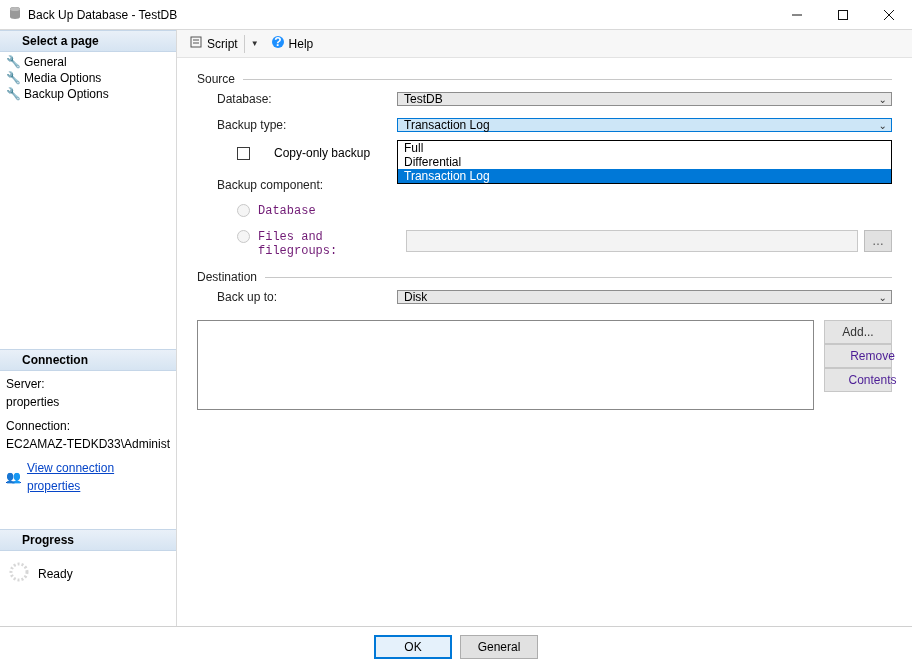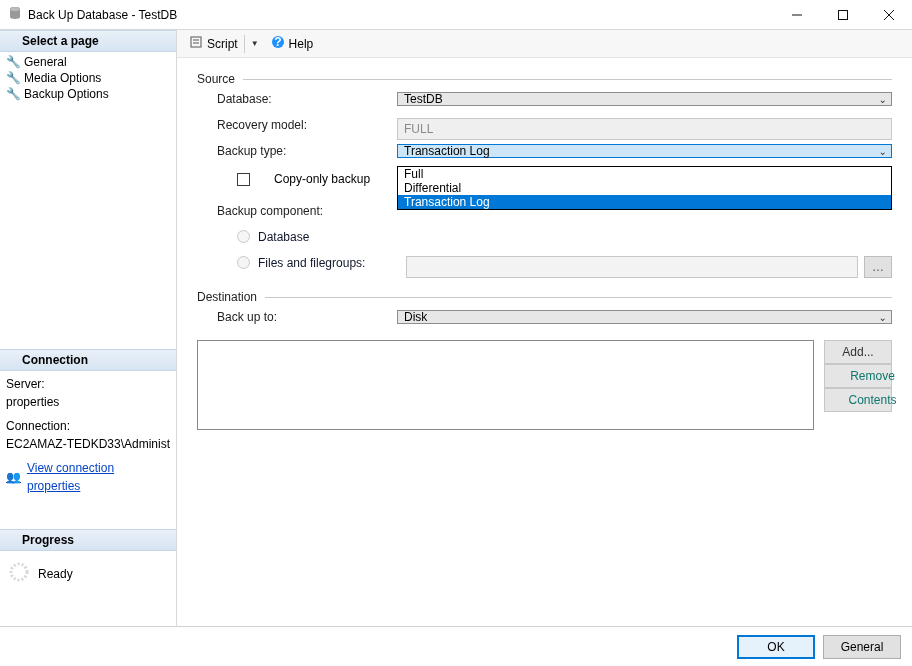--- a/index.html
+++ b/index.html
@@ -46,38 +46,38 @@
 
   .select-look { height: 14px; background:#e7e7e7; border:1px solid #8d8d8d; display:flex; align-items:center; padding:0 6px; position: relative; }
   .select-look .chev { position:absolute; right:4px; top:50%; transform:translateY(-50%); font-size:10px; color:#333; pointer-events:none;}
   .text-read { height:22px; background:#efefef; border:1px solid #c8c8c8; color:#8a8a8a; display:flex; align-items:center; padding:0 6px; }
   .select-look.hl { border:1px solid #0078d7; background:#cde6f7; }
 
   .checkbox { display:flex; align-items:center; gap:24px; }
   .chkbox { width:13px;height:13px;border:1px solid #3a3a3a;background:#fff; }
   .radio { width:13px;height:13px;border:1px solid #b7b7b7;border-radius:50%;background:#f5f5f5; }
   .radio.disabled { border-color:#c8c8c8; }
-  .radio-label.disabled { color:#0f172a; }
+  .radio-label.disabled { color:#701a75;font-family:Liberation Mono, monospace; }
 
   .ellipsis-btn { width:28px;height:22px;border:1px solid #bdbdbd;background:#e1e1e1;color:#555;display:flex;align-items:center;justify-content:center;margin-left:6px; }
 
   
   .droplist { position:absolute; border:1px solid #000; background:#fff; z-index:50; }
   .dropitem { padding:0 6px; height:14px; line-height:14px; cursor:default;}
   .dropitem.sel { background:#0078d7; color:#fff; }
 
   
   .dest-row { display:flex; gap:10px; margin-top:8px; }
   .dest-list { flex:1; height:90px; border:1px solid #888; background:#fff; }
   .dest-btns { width:68px; display:flex; flex-direction:column; }
   .dest-btn { height:24px; border:1px solid #c7c7c7; background:#e5e5e5; display:flex; align-items:center; justify-content:center; cursor:default; color:#333; }
-  .dest-btn.disabled { color:#0f766e;padding-left:29px; }
-
-  
-  .bottombar { height:40px; border-top:1px solid #d0d0d0; display:flex; align-items:center; justify-content:flex-end; gap:8px; padding:0 11px; background:#fff; }
+  .dest-btn.disabled { color:#4c1d95;padding-left:29px; }
+
+  
+  .bottombar { height:40px; border-top:1px solid #d0d0d0; display:flex; align-items:center; justify-content:center; gap:8px; padding:0 11px; background:#fff; }
   .dlg-btn { width:78px; height:24px; border:1px solid #adadad; background:#e1e1e1; display:flex; align-items:center; justify-content:center; cursor:default; }
   .dlg-btn.primary { border:2px solid #0078d7; background:#e5f1fb; }
 
   .spacer { flex:1; }
 </style>
 </head>
 <body>
 
 <div class="titlebar">
   <span>
@@ -190,29 +190,20 @@
         <div class="field-indent"></div>
         <div class="field-label">Database:</div>
         <div class="field-control">
           <div class="select-look">
             <span>TestDB</span>
             <span class="chev">⌄</span>
           </div>
         </div>
       </div>
 
-      <div class="field-row">
-        <div class="field-indent"></div>
-        <div class="field-label">Recovery model:</div>
-        <div class="field-control">
-          <div class="text-read">
-            <span>FULL</span>
-          </div>
-        </div>
-      </div>
 
       <div class="field-row" style="position:relative">
         <div class="field-indent"></div>
         <div class="field-label">Backup type:</div>
         <div class="field-control" style="position:relative">
           <div class="select-look hl">
             <span>Transaction Log</span>
             <span class="chev">⌄</span>
           </div>
 

